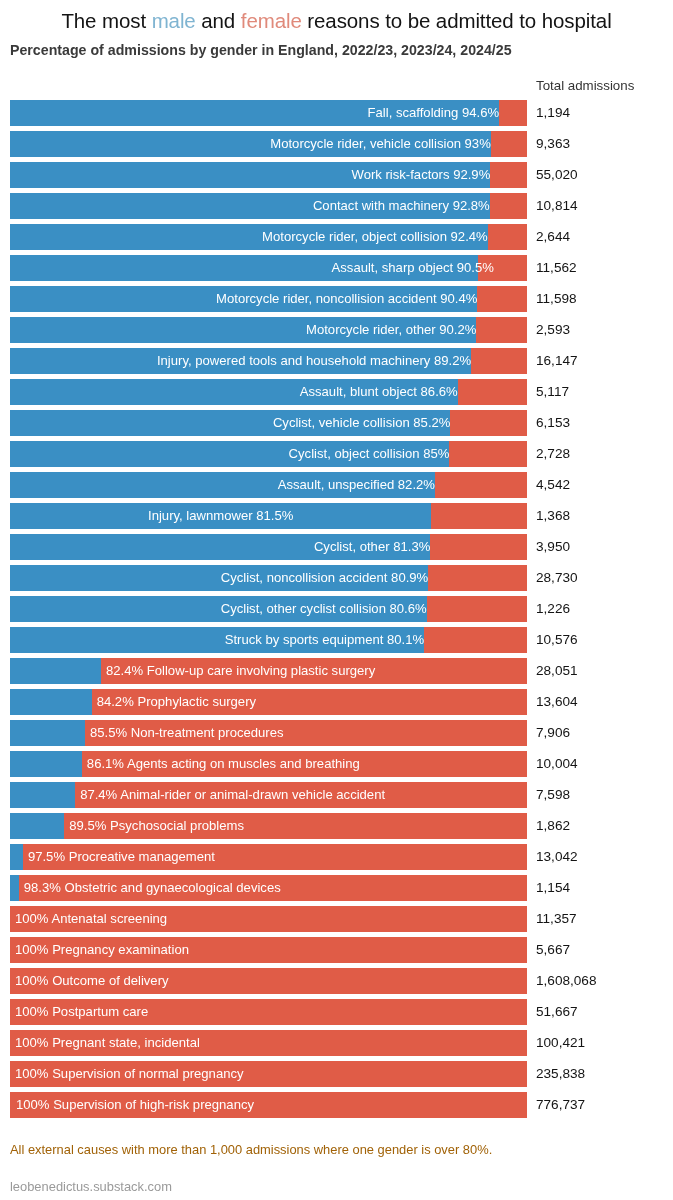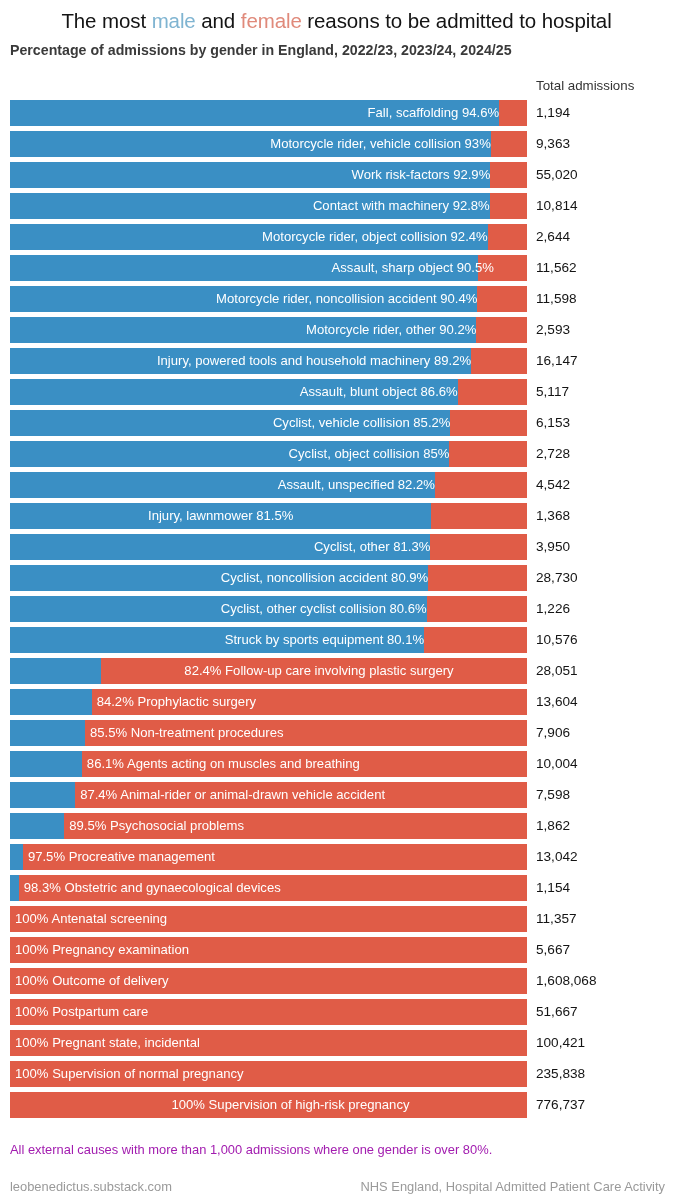--- a/index.html
+++ b/index.html
@@ -124,21 +124,21 @@
     font-size: 13.6px;
     color: #141414;
     white-space: nowrap;
   }
 
   
   .footnote {
     margin-top: 24px;
     padding: 0 10px;
     font-size: 12.9px;
-    color: #a21caf;
+    color: #a16207;
     white-space: nowrap;
   }
   .source-row {
     margin-top: 22px;
     padding: 0 10px 0 10px;
     position: relative;
     height: 20px;
     font-size: 12.9px;
     color: #9a9a9a;
   }
@@ -311,21 +311,21 @@
           <div class="seg seg-male" style="width: 414.117px;"></div>
           <div class="seg seg-female" style="width: 102.883px;"></div>
           <div class="bar-label" style="width: 414.117px; left: 0px;">Struck by sports equipment 80.1%</div>
         </div>
         <div class="total-value">10,576</div>
       </div>
       <div class="bar-row female-row">
         <div class="bar-track">
           <div class="seg seg-male" style="width: 90.992px;"></div>
           <div class="seg seg-female" style="width: 426.008px;"></div>
-          <div class="bar-label" style="left: 90.992px; width: 426.008px; text-align: center;">82.4% Follow-up care involving plastic surgery</div>
+          <div class="bar-label" style="left: 90.992px; width: 426.008px;">82.4% Follow-up care involving plastic surgery</div>
         </div>
         <div class="total-value">28,051</div>
       </div>
       <div class="bar-row female-row">
         <div class="bar-track">
           <div class="seg seg-male" style="width: 81.686px;"></div>
           <div class="seg seg-female" style="width: 435.314px;"></div>
           <div class="bar-label" style="left: 81.686px; width: 435.314px;">84.2% Prophylactic surgery</div>
         </div>
         <div class="total-value">13,604</div>
@@ -423,26 +423,25 @@
           <div class="seg seg-male" style="width: 0px;"></div>
           <div class="seg seg-female" style="width: 517px;"></div>
           <div class="bar-label" style="left: 0px; width: 517px;">100% Supervision of normal pregnancy</div>
         </div>
         <div class="total-value">235,838</div>
       </div>
       <div class="bar-row female-row">
         <div class="bar-track">
           <div class="seg seg-male" style="width: 0px;"></div>
           <div class="seg seg-female" style="width: 517px;"></div>
-          <div class="bar-label" style="left: 17px; width: 517px; text-align: center;">100% Supervision of high-risk pregnancy</div>
+          <div class="bar-label" style="left: 1px; width: 517px;">100% Supervision of high-risk pregnancy</div>
         </div>
         <div class="total-value">776,737</div>
       </div>
     </div>
 
   <div class="footnote">All external causes with more than 1,000 admissions where one gender is over 80%.</div>
 
   <div class="source-row">
     <div class="source-left">leobenedictus.substack.com</div>
-    <div class="source-right">NHS England, Hospital Admitted Patient Care Activity</div>
   </div>
 
 </div>
 
 </body></html>

